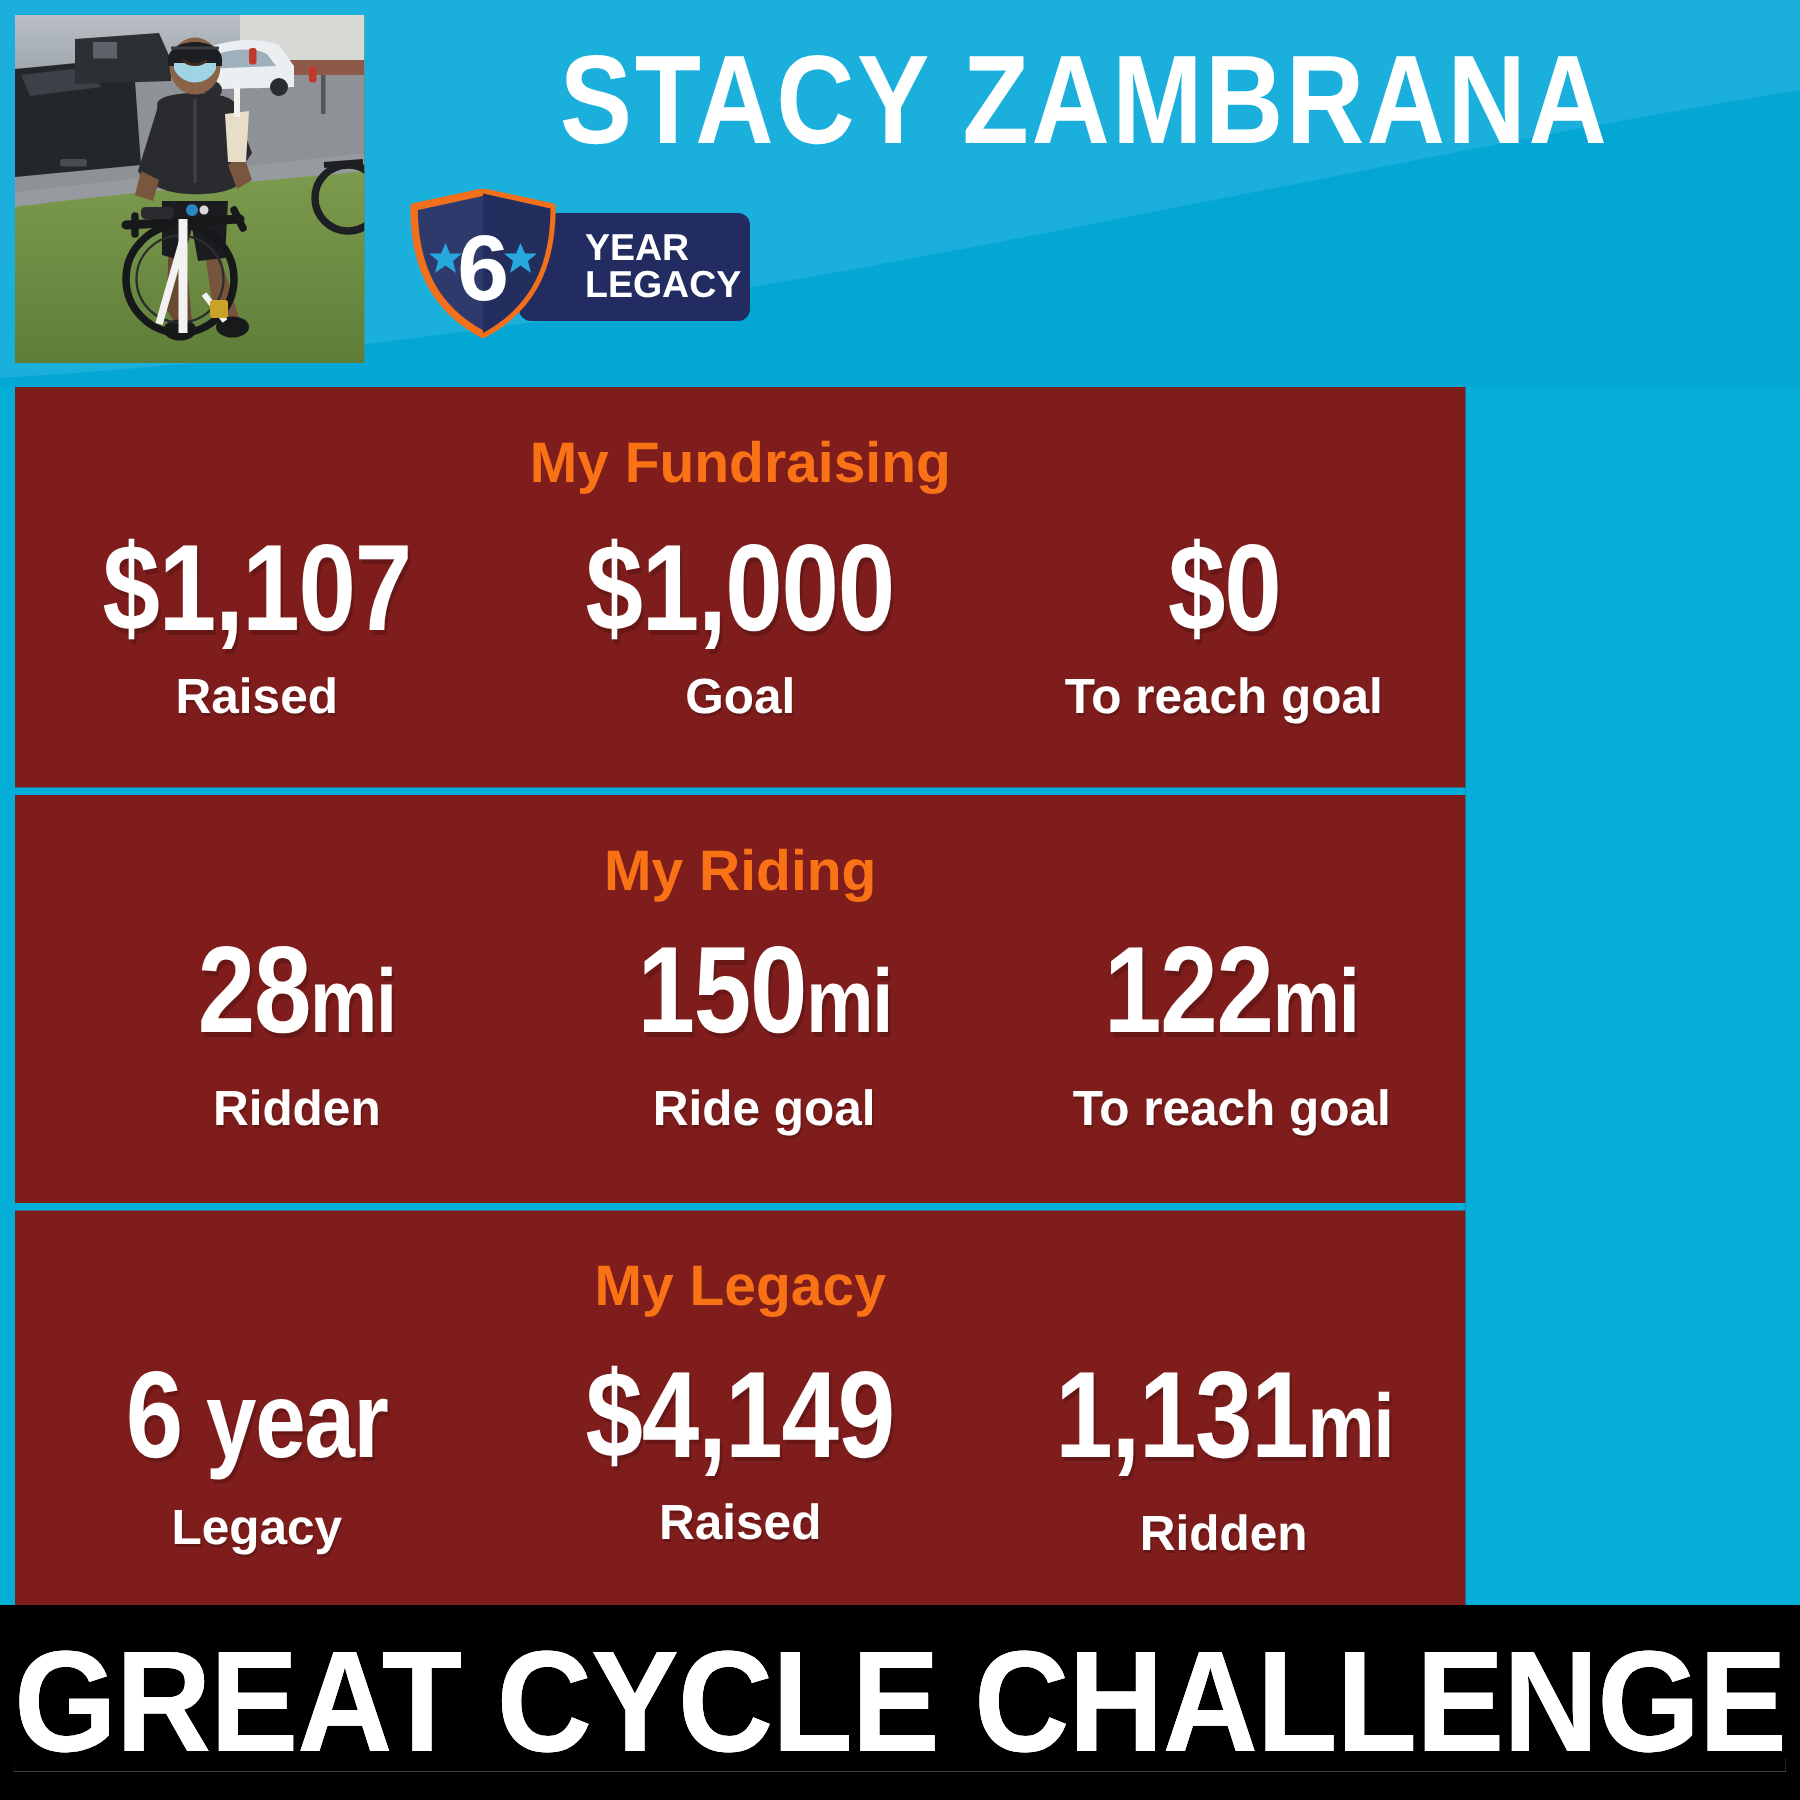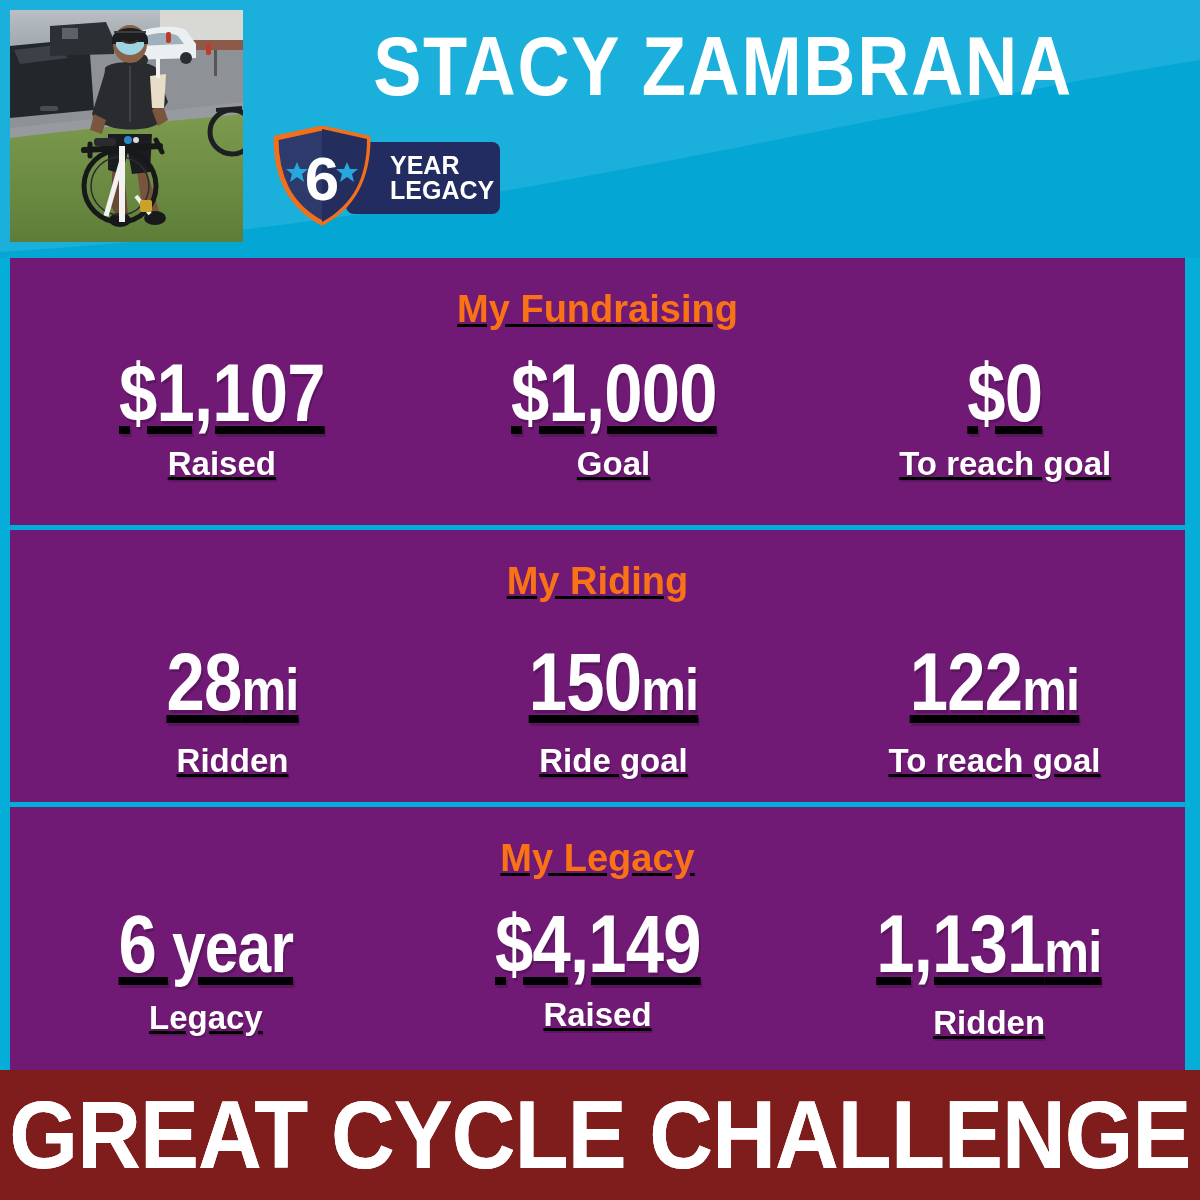--- a/index.html
+++ b/index.html
@@ -50,23 +50,22 @@
   }
   .legacy-plate span {
     color:#ffffff; font-weight:bold; font-size:25px; line-height:25px;
     letter-spacing:0px;
   }
   .shield-wrap { position:absolute; left:0; top:0; width:108px; height:100px; }
   .shield-wrap svg { display:block; }
 
   
   .panel {
-    position:absolute; left:10px; top:258px; width:1175px; height:812px;
-    background:#701a75;
-    text-decoration:underline;
+    position:absolute; left:10px; top:258px; width:967px; height:812px;
+    background:#7f1d1d;
   }
   .section {
     position:relative; width:100%;
   }
   .section-1 { height:267px; }
   .section-2 { height:272px; }
   .section-3 { height:273px; }
   .divider { width:100%; height:5px; background:#00AEDB; }
 
   .section-title {
@@ -96,29 +95,29 @@
   .stat-value .wordunit { font-size:72px; }
   .stat-label {
     color:#ffffff;
     font-weight:bold;
     font-size:33px;
     line-height:38px;
     margin-top:6px;
     text-shadow:1px 2px 0 rgba(0,0,0,0.18);
   }
 
-  .row-fund  { margin-top:16px;margin-left:16px; }
-  .row-ride  { margin-top:33px;padding-left:32px; }
+  .row-fund  { margin-top:16px; }
+  .row-ride  { margin-top:12px;padding-left:32px; }
   .row-hist  { margin-top:18px; }
 
   
   .footer {
     position:absolute; left:0; top:1070px; width:1200px; height:130px;
-    background:#7f1d1d;
-    display:flex; align-items:center; justify-content:center;
+    background:#000000;
+    display:flex; align-items:center; justify-content:center;text-decoration:underline;
   }
   .footer-text {
     color:#ffffff;
     font-family:"Liberation Sans", sans-serif;
     font-weight:bold;
     font-size:96px;
     letter-spacing:-1px;
     transform:scaleX(0.92);
     white-space:nowrap;
     text-shadow:0 0 0 #fff;

